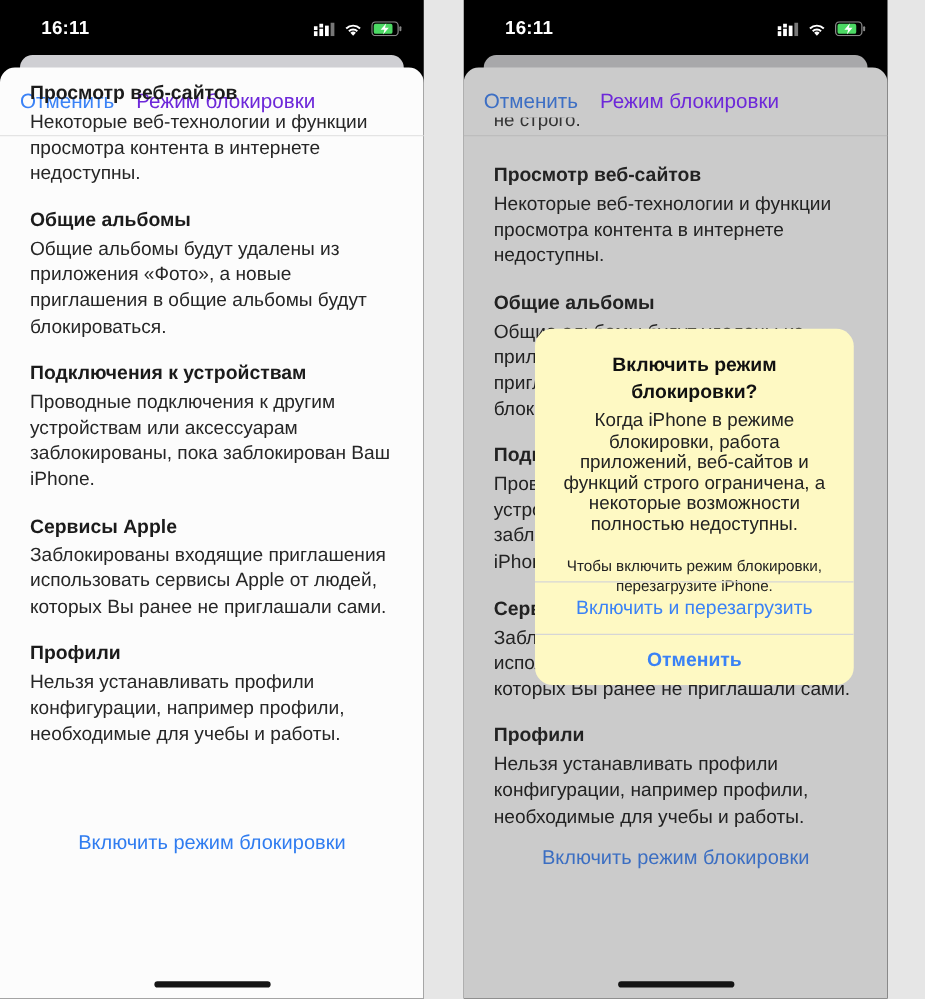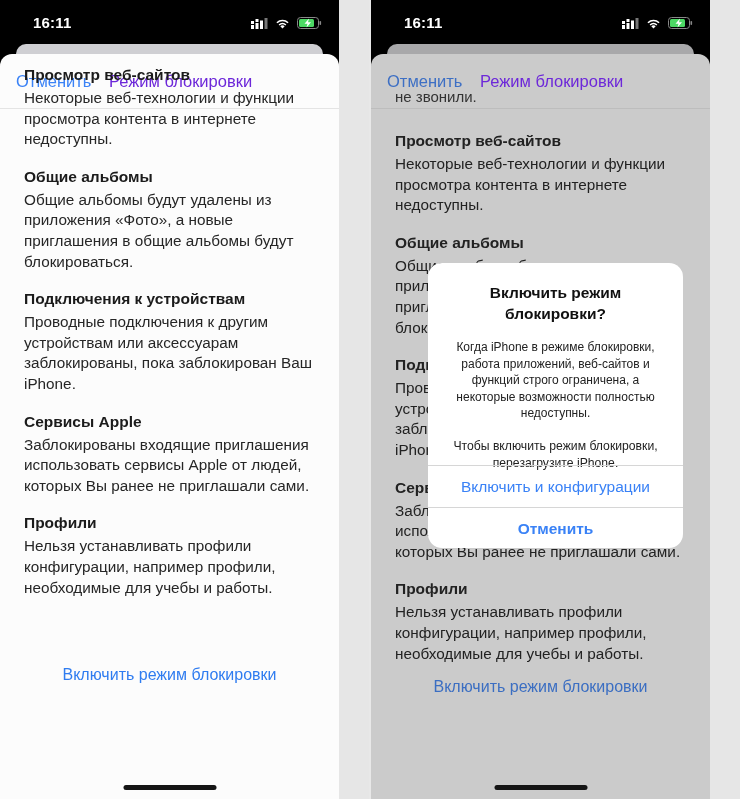--- a/index.html
+++ b/index.html
@@ -36,23 +36,23 @@
   .clip-top { position: absolute; left: 24px; top: 40px; font-size: 15px; color: #333; height: 10px; overflow: hidden; line-height: 6px; }
 
   .enable-btn { position: absolute; left: 0; right: 0; text-align: center; font-size: 16px; color: #2f7cf0; }
   .left .enable-btn { top: 666px; }
   .right .enable-btn { top: 678px; color: #3b6ec2; }
 
   .home { position: absolute; left: 50%; transform: translateX(-50%); bottom: 9px; width: 93px; height: 5px; border-radius: 3px; background: #151515; }
 
   .scrollbar { position: absolute; left: 364px; top: 366px; width: 3px; height: 428px; background: #a9a9a9; border-radius: 2px; }
 
-  .alert { position: absolute; left: 57px; top: 263px; width: 255px; height: 285px; background: #ffffff; border-radius: 14px; overflow: hidden; text-align: center; }
+  .alert { position: absolute; left: 57px; top: 263px; width: 255px; height: 285px; background: #fef9c3; border-radius: 14px; overflow: hidden; text-align: center; }
   .alert .a-title { margin-top: 19px; padding: 0 20px; font-size: 15.5px; font-weight: bold; line-height: 21px; color: #111; }
-  .alert .a-msg { margin-top: 15px; padding: 0 14px; font-size: 12px; line-height: 16.6px; color: #222; }
+  .alert .a-msg { margin-top: 5px; padding: 0 14px; font-size: 15px; line-height: 16.6px; color: #222; }
   .alert .a-msg2 { margin-top: 16px; padding: 0 4px; font-size: 12.2px; line-height: 16.6px; color: #222; }
   .alert .a-btn { position: absolute; left: 0; right: 0; height: 42px; border-top: 1px solid #d6d6d6; font-size: 15.5px; color: #3a82f6; line-height: 42px; }
   .alert .a-btn.primary { top: 202px; }
   .alert .a-btn.cancel { top: 244px; font-weight: bold; }
 </style>
 </head>
 <body>
 
 <div class="phone left">
   <div class="statusbar">
@@ -139,21 +139,21 @@
           <path d="M12 1.5 L7.5 6.8 L10.5 6.8 L9.5 10.5 L14 5.2 L11 5.2 Z" fill="#fff"></path>
         </svg>
     </div>
   </div>
   <div class="sheet-back"></div>
   <div class="sheet">
     <div class="navbar">
       <span class="cancel">Отменить</span>
       <span class="title">Режим блокировки</span>
     </div>
-    <div class="clip-top">не звонили.</div>
+    <div class="clip-top">не строго.</div>
     <div class="content" style="top:76px">
       <div class="section">
         <h3>Просмотр веб-сайтов</h3>
         <p>Некоторые веб-технологии и функции просмотра контента в интернете недоступны.</p>
       </div>
       <div class="section">
         <h3>Общие альбомы</h3>
         <p>Общие альбомы будут удалены из приложения «Фото», а новые приглашения в общие альбомы будут блокироваться.</p>
       </div>
       <div class="section">
@@ -169,18 +169,18 @@
         <p>Нельзя устанавливать профили конфигурации, например профили, необходимые для учебы и работы.</p>
       </div>
     </div>
   </div>
   <div class="enable-btn">Включить режим блокировки</div>
 
   <div class="alert">
     <div class="a-title">Включить режим блокировки?</div>
     <div class="a-msg">Когда iPhone в режиме блокировки, работа приложений, веб-сайтов и функций строго ограничена, а некоторые возможности полностью недоступны.</div>
     <div class="a-msg2">Чтобы включить режим блокировки, перезагрузите iPhone.</div>
-    <div class="a-btn primary">Включить и конфигурации</div>
+    <div class="a-btn primary">Включить и перезагрузить</div>
     <div class="a-btn cancel">Отменить</div>
   </div>
 
   <div class="home"></div>
 </div>
 
 </body></html>

